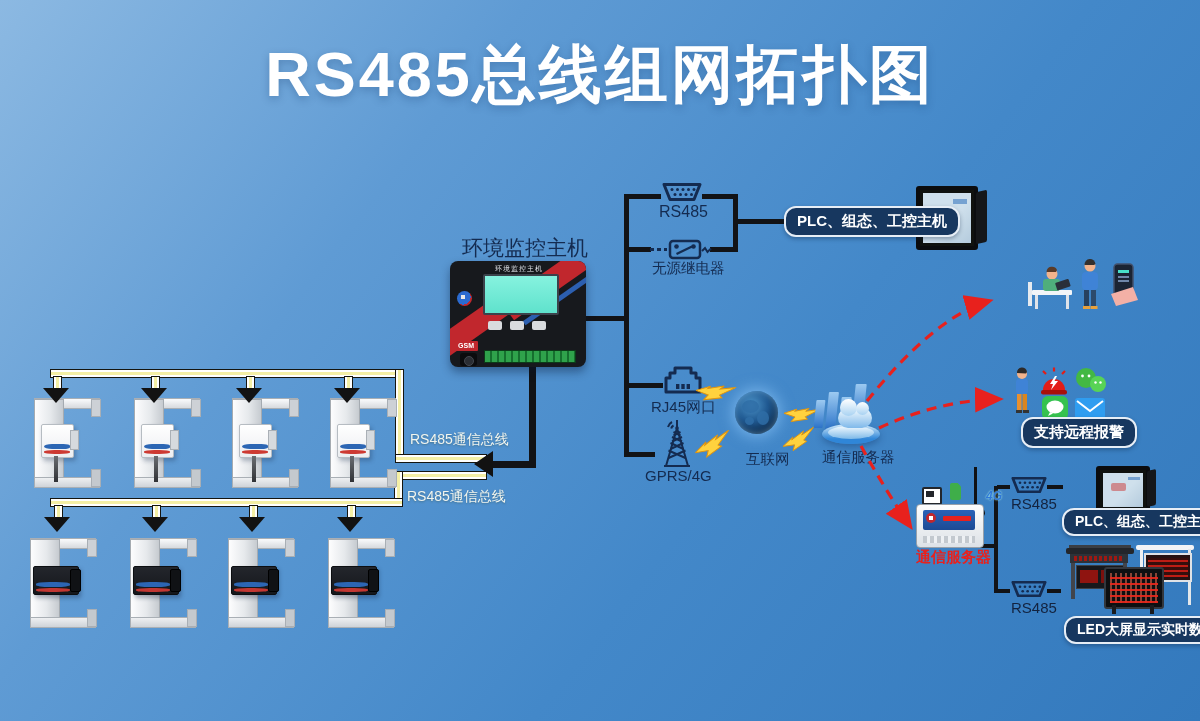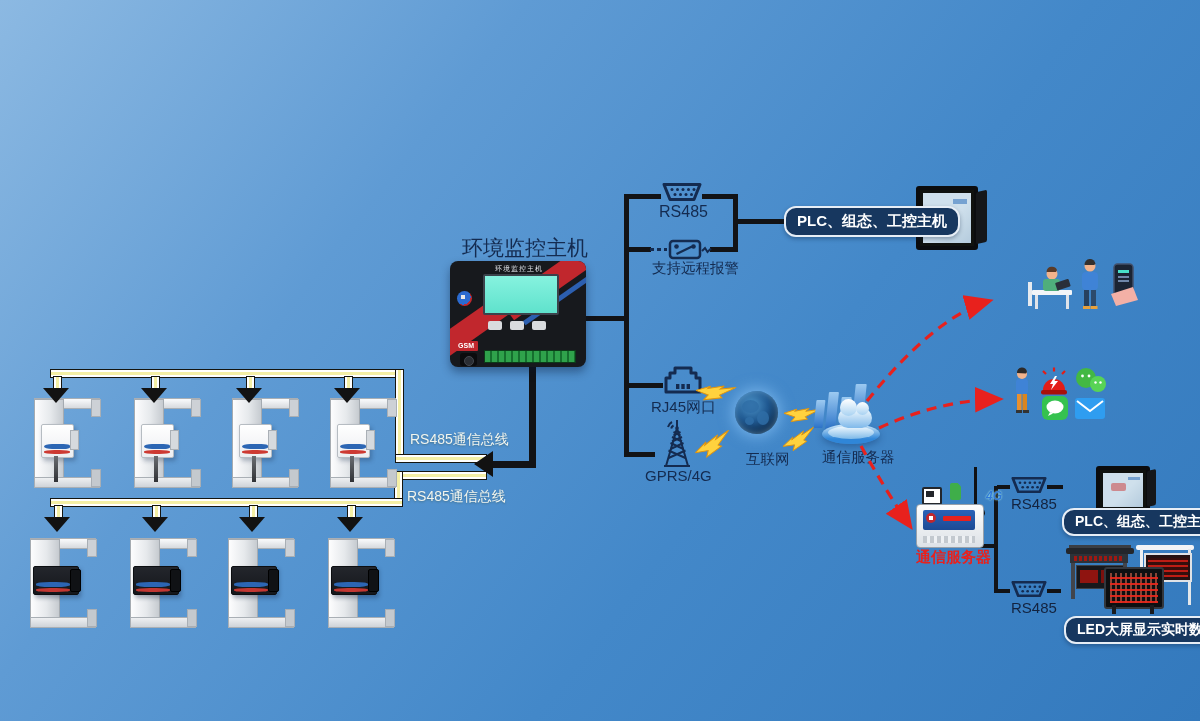--- a/index.html
+++ b/index.html
@@ -114,20 +114,21 @@
   .arrlf{position:absolute;width:0;height:0;border-top:13px solid transparent;border-bottom:13px solid transparent;border-right:19px solid #121212;z-index:2;}
   .overlay{position:absolute;left:0;top:0;z-index:5;pointer-events:none;}
   
   .alm-ic{position:absolute;z-index:3;}
 </style>
 </head>
 <body>
 
 <div id="stage">
 
+  <div class="abs title">RS485总线组网拓扑图</div>
 
   <div class="navlbl" style="left:462px;top:234px;font-size:21px;">环境监控主机</div>
   <div class="hm">
     <div class="hm-body">
       <div class="hm-redA"></div>
       <div class="hm-redB"></div>
       <div class="hm-blu"></div>
       <div class="hm-paneltext">环境监控主机</div>
       <div class="hm-screen"></div>
       <div class="hm-btn" style="left:38px;"></div>
@@ -168,21 +169,21 @@
   <div class="navlbl" style="left:659px;top:203px;font-size:16px;">RS485</div>
 
   <div class="dash-seg" style="left:650px;top:248px;width:17px;"></div>
   <svg class="iconsvg" style="left:668px;top:237px;" width="44" height="26" viewBox="0 0 44 26">
     <rect x="2" y="4" width="30" height="17" rx="3" fill="none" stroke="#142b50" stroke-width="2.5"></rect>
     <circle cx="8.5" cy="9.5" r="2.3" fill="#142b50"></circle>
       <circle cx="25.5" cy="9.5" r="2.3" fill="#142b50"></circle>
     <path d="M8.5 17 L24 9.5" stroke="#142b50" stroke-width="2.3"></path>
     <path d="M34 14 l3 -3 l2.5 4 l3.5 -3.5" fill="none" stroke="#142b50" stroke-width="2"></path>
   </svg>
-  <div class="navlbl" style="left:652px;top:259px;font-size:14.5px;">支持远程报警</div>
+  <div class="navlbl" style="left:652px;top:259px;font-size:14.5px;">无源继电器</div>
 
   <div class="pill" style="left:784px;top:206px;">PLC、组态、工控主机</div>
   <div class="monitor" style="left:916px;top:186px;width:72px;height:60px;">
     <div class="mon-main" style="width:54px;height:56px;">
       <div class="mon-scr"></div>
     </div>
     <div class="mon-side" style="left:60px;top:5px;width:11px;height:52px;"></div>
   </div>
 
   <svg class="iconsvg" style="left:663px;top:365px;" width="40" height="30" viewBox="0 0 40 30">
@@ -298,20 +299,21 @@
   </svg>
   <svg class="alm-ic" style="left:1041px;top:395px;" width="28" height="26" viewBox="0 0 28 26">
     <rect x="1" y="1" width="26" height="24" rx="6" fill="#35c24f"></rect>
     <ellipse cx="14" cy="12" rx="8.5" ry="6.5" fill="#fff"></ellipse>
       <path d="M9 17 l-2 4 l5 -2.5 z" fill="#fff"></path>
   </svg>
   <svg class="alm-ic" style="left:1074px;top:397px;" width="32" height="23" viewBox="0 0 32 23">
     <rect x="1" y="1" width="30" height="21" rx="3" fill="#2f9df0"></rect>
     <path d="M3 4 L16 14 L29 4" fill="none" stroke="#fff" stroke-width="2"></path>
   </svg>
+  <div class="pill" style="left:1021px;top:417px;">支持远程报警</div>
 
   <div class="eth-ic"></div>
   <div class="sim-ic"></div>
   <div class="ant-stick"></div>
   <div class="ant-base"></div>
   <div class="fourg">4G</div>
   <div class="cs-dev">
     <div class="cs-panel"></div>
     <div class="cs-vents"></div>
   </div>

